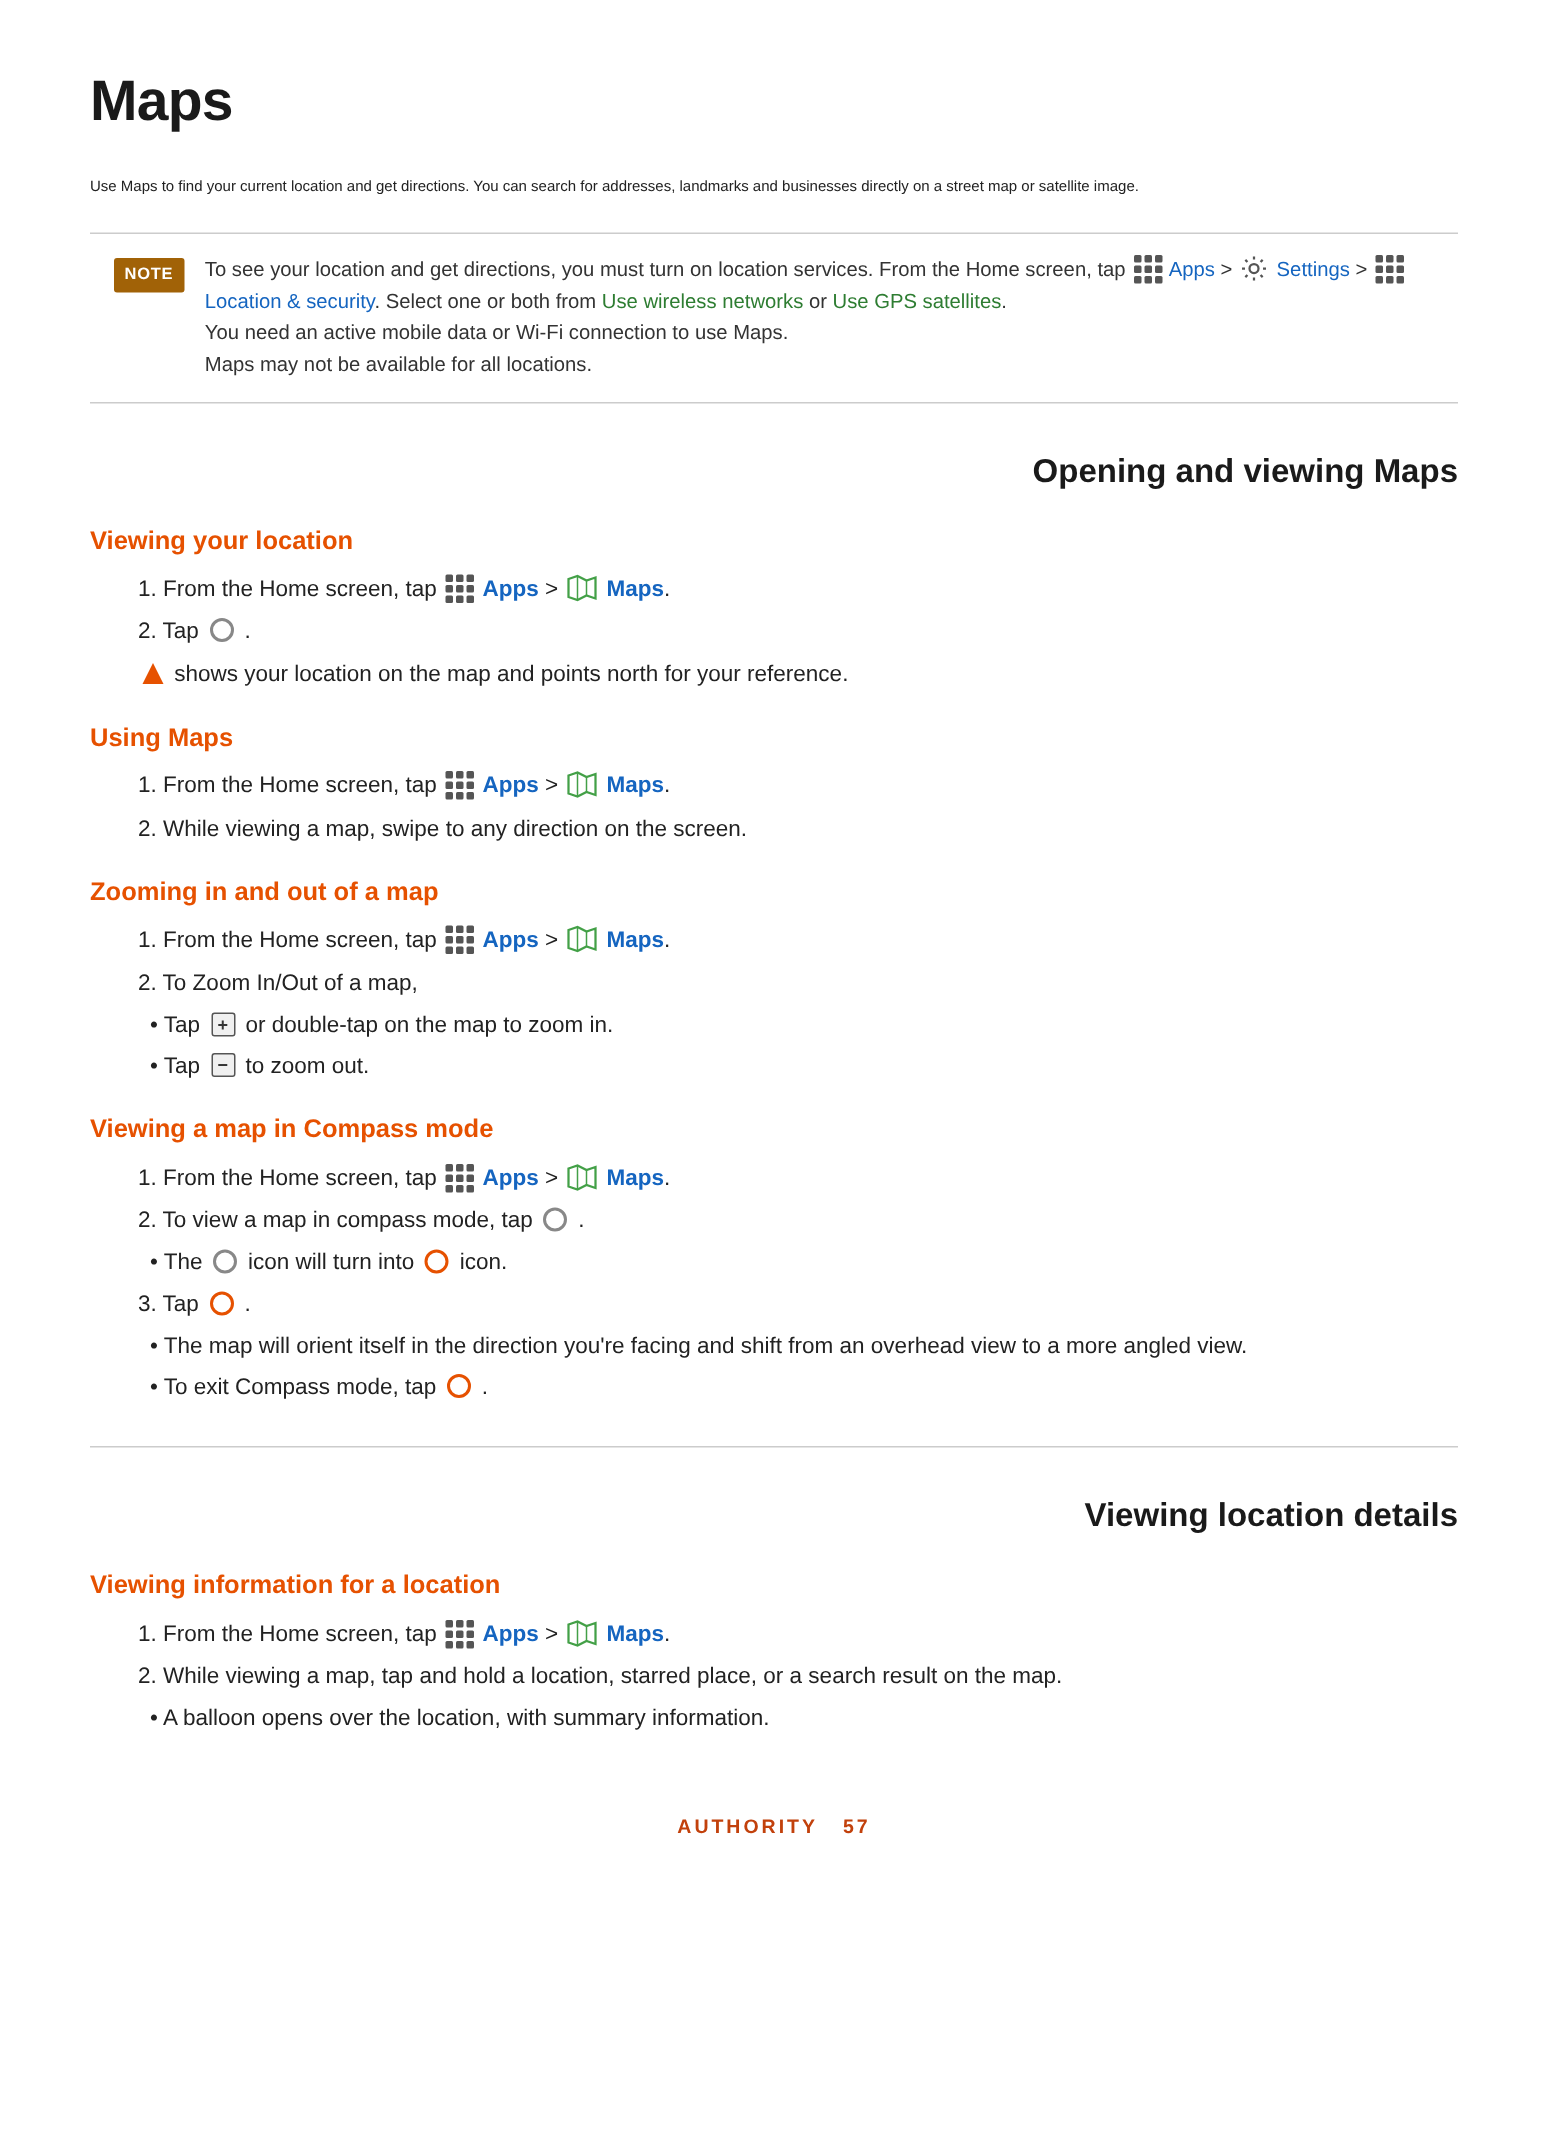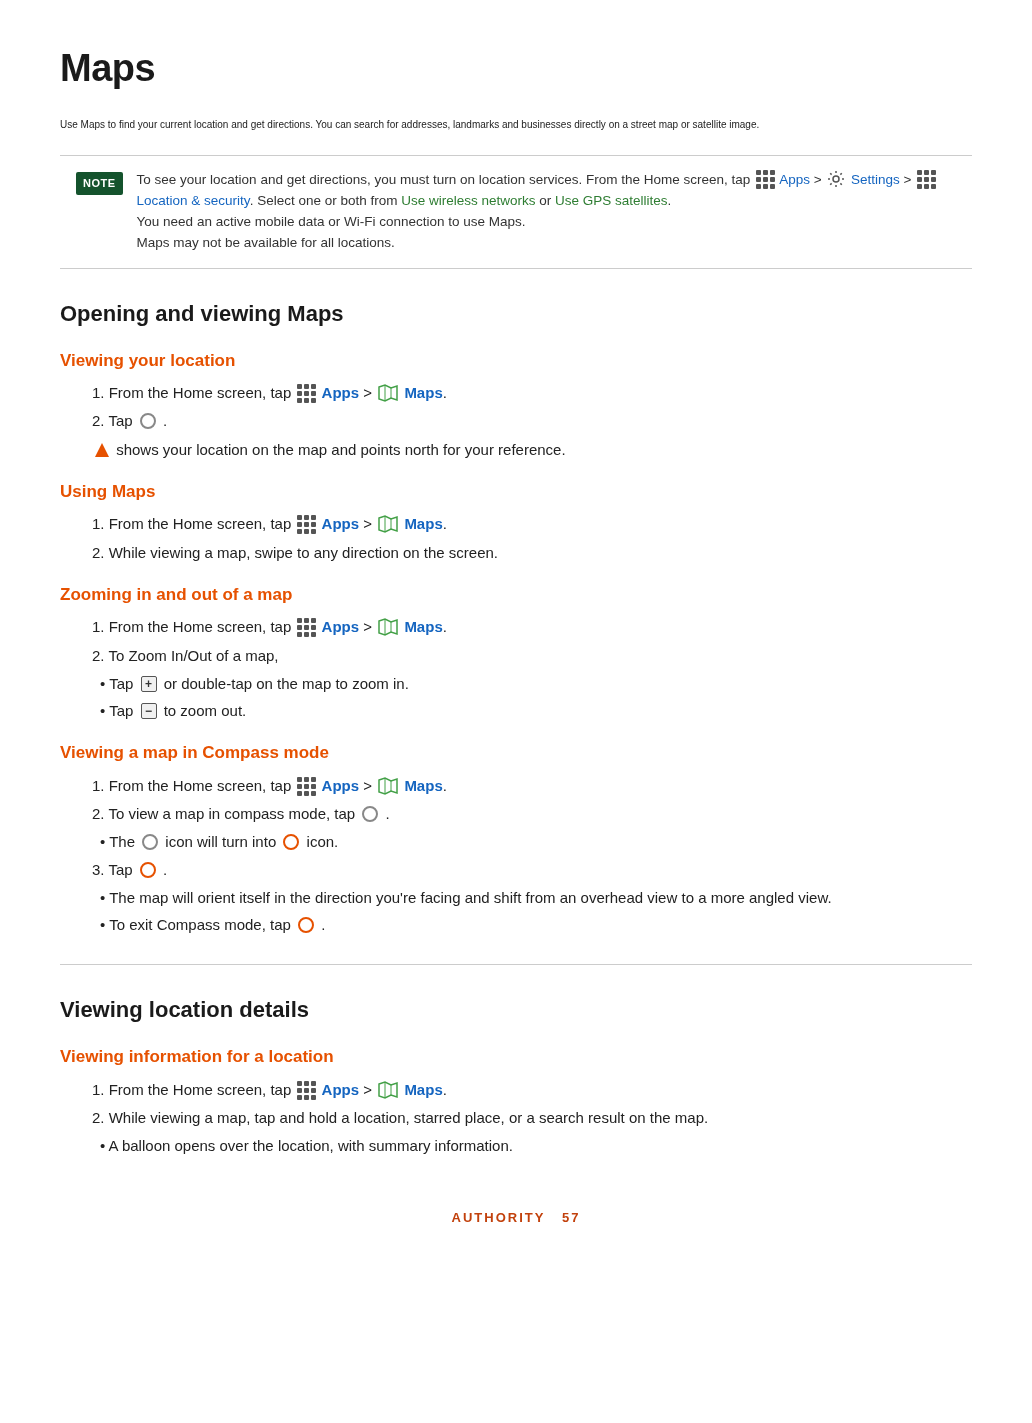--- a/index.html
+++ b/index.html
@@ -29,21 +29,21 @@
     .note-box {
       border-top: 1.5px solid #cccccc;
       border-bottom: 1.5px solid #cccccc;
       padding: 14px 16px;
       display: flex;
       align-items: flex-start;
       gap: 14px;
       margin-bottom: 28px;
     }
     .note-badge {
-      background: #14532d;
+      background: #a16207;
       color: #ffffff;
       font-size: 11px;
       font-weight: bold;
       padding: 3px 7px;
       border-radius: 2px;
       white-space: nowrap;
       margin-top: 2px;
       letter-spacing: 0.5px;
     }
     .note-content {
@@ -52,20 +52,21 @@
       line-height: 1.55;
     }
     .note-content .link-blue { color: #1565c0; text-decoration: none; }
     .note-content .link-green { color: #2e7d32; text-decoration: none; }
     .section-heading {
       font-size: 22px;
       font-weight: bold;
       color: #1a1a1a;
       margin-top: 28px;
       margin-bottom: 14px;
+      text-align: right;
     }
     .subsection-heading {
       font-size: 17px;
       font-weight: bold;
       color: #e65100;
       margin-top: 18px;
       margin-bottom: 8px;
     }
     .step {
       margin-left: 32px;

